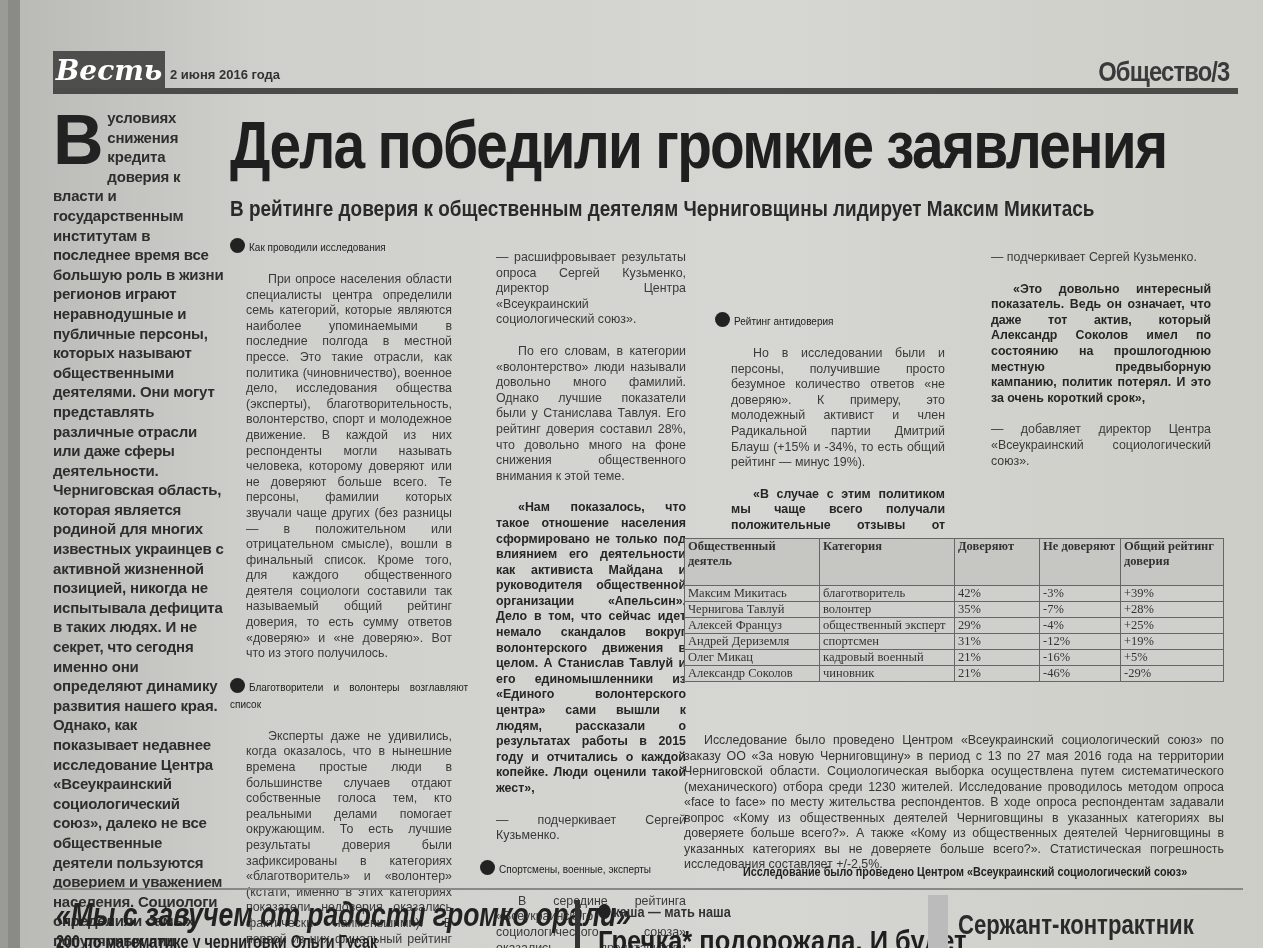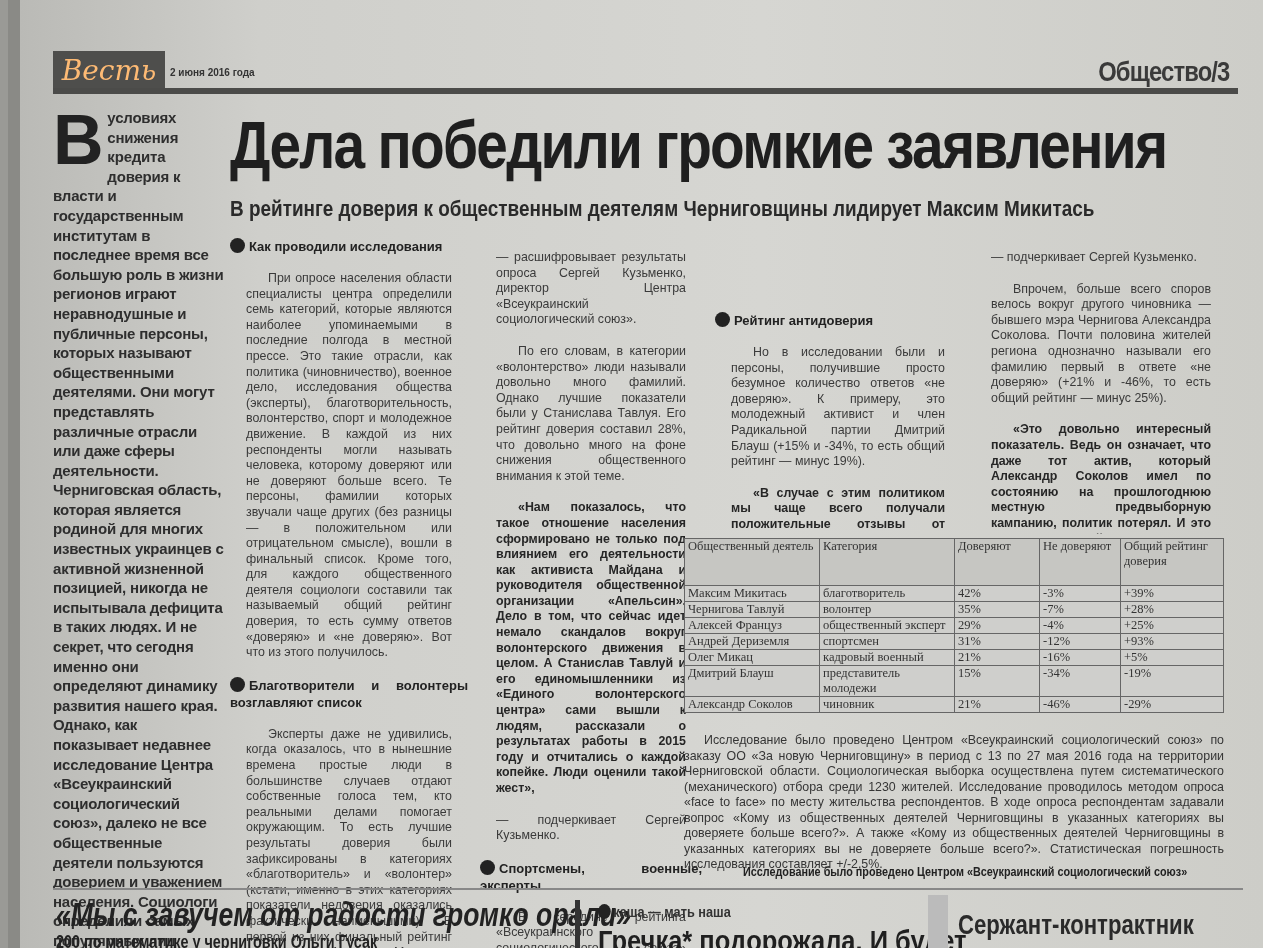--- a/index.html
+++ b/index.html
@@ -1,39 +1,39 @@
 <!DOCTYPE html>
 <html><head>
 <meta charset="utf-8">
 <style>
   html,body{margin:0;padding:0;}
   body{width:1263px;height:948px;overflow:hidden;background:#9a9a96;position:relative;font-family:"Liberation Sans",sans-serif;color:#2b2b2b;}
   .page{position:absolute;left:8px;top:0;width:1255px;height:948px;background:linear-gradient(90deg,#b9b9b5 0%,#cfcfcb 20%,#d6d6d2 60%,#cdcdc8 100%);}
   .edge{position:absolute;left:0;top:0;width:12px;height:948px;background:#8a8a86;}
   
-  .logo{position:absolute;left:45px;top:51px;width:112px;height:40px;background:#4e4e4c;color:#fdba74;font-family:"DejaVu Serif",serif;font-style:italic;font-weight:normal;font-size:28px;line-height:40px;text-align:center;}
-  .date{position:absolute;left:162px;top:67px;font-size:10px;font-weight:bold;color:#333;}
+  .logo{position:absolute;left:45px;top:51px;width:112px;height:40px;background:#4e4e4c;color:#ffffff;font-family:"DejaVu Serif",serif;font-style:italic;font-weight:bold;font-size:28px;line-height:40px;text-align:center;}
+  .date{position:absolute;left:162px;top:67px;font-size:13px;font-weight:bold;color:#333;}
   .rubric{position:absolute;right:34px;top:56px;font-size:28px;font-weight:bold;color:#3a3a3a;letter-spacing:-1px;transform:scaleX(0.85);transform-origin:right;}
   .rule{position:absolute;left:45px;top:88px;width:1185px;height:6px;background:#4b4b49;}
   
   .lead{position:absolute;left:45px;top:108px;width:172px;font-size:15px;line-height:19.6px;font-weight:bold;color:#2e2e2e;letter-spacing:-0.2px;}
   .dropcap{float:left;font-size:70px;line-height:56px;font-weight:bold;margin:4px 4px 0 0;color:#222;}
   
   .headline{position:absolute;left:222px;top:100px;font-size:66px;font-weight:bold;color:#1f1f1f;letter-spacing:-2px;line-height:90px;transform:scaleX(0.86);transform-origin:left;white-space:nowrap;}
   .subhead{position:absolute;left:222px;top:196px;font-size:22px;font-weight:bold;color:#2a2a2a;white-space:nowrap;transform:scaleX(0.86);transform-origin:left;}
   .col{position:absolute;font-size:12.4px;line-height:15.6px;color:#3a3a3a;text-align:justify;}
   .col p{margin:16px;text-indent:22px;}
   .col p.b{font-weight:bold;color:#262626;}
   .col p.ni{text-indent:0;}
-  .sect{font-weight:bold;font-size:13px;color:#222;line-height:17px;margin:4px 0 2px 0;text-indent:0;}
+  .sect{font-weight:normal;font-size:10px;color:#222;line-height:17px;margin:4px 0 2px 0;text-indent:0;}
   .sect .dot{display:inline-block;width:15px;height:15px;border-radius:50%;background:#222;vertical-align:-2px;margin-right:4px;}
   
   .tbl{position:absolute;left:676px;top:538px;width:540px;border-collapse:collapse;font-family:"Liberation Serif",serif;font-size:12.5px;color:#333;background:#cfcfcc;}
   .tbl th,.tbl td{border:1px solid #666;padding:0 3px;vertical-align:top;text-align:left;line-height:15px;}
-  .tbl th{font-weight:normal;height:46px;background:#c6c6c2;}
+  .tbl th{font-weight:bold;height:46px;background:#c6c6c2;}
   .footnote{position:absolute;left:676px;top:733px;width:540px;font-size:12.4px;line-height:15.5px;color:#353535;text-align:justify;}
   .footnote p{margin:0;text-indent:20px;}
   .credit{position:absolute;left:735px;top:865px;font-size:12px;font-weight:bold;color:#222;white-space:nowrap;transform:scaleX(0.9);transform-origin:left;}
   .hr-bottom{position:absolute;left:45px;top:888px;width:1190px;height:2px;background:#888;}
   
   .t1{position:absolute;left:48px;top:895px;font-size:34px;font-weight:bold;font-style:italic;color:#222;white-space:nowrap;transform:scaleX(0.78);transform-origin:left;}
   .t1sub{position:absolute;left:48px;top:932px;font-size:18px;font-weight:bold;color:#222;white-space:nowrap;transform:scaleX(0.8);transform-origin:left;}
   .vbar{position:absolute;left:567px;top:900px;width:5px;height:48px;background:#333;}
   .kicker{position:absolute;left:590px;top:903px;font-size:15px;font-weight:bold;color:#333;white-space:nowrap;transform:scaleX(0.85);transform-origin:left;}
   .kicker .dot{display:inline-block;width:15px;height:15px;border-radius:50%;background:#222;vertical-align:-2px;margin-right:3px;}
@@ -78,21 +78,20 @@
   </div>
 
   <div class="col" style="left:707px;top:234px;width:246px;height:300px;overflow:hidden;">
     <div class="sect" style="margin-top:78px"><span class="dot"></span><span>Рейтинг антидоверия</span></div>
     <p>Но в исследовании были и персоны, получившие просто безумное количество ответов «не доверяю». К примеру, это молодежный активист и член Радикальной партии Дмитрий Блауш (+15% и -34%, то есть общий рейтинг — минус 19%).</p>
     <p class="b">«В случае с этим политиком мы чаще всего получали положительные отзывы от представителей молодежи. Причем в основном — именно в Чернигове, а не в области. Однако это не помогло «перевесить» количество проголосовавших «против» Дмитрия Блауша из-за событий в облраде и недавнего скандала, который раздули журналисты»,</p>
   </div>
 
   <div class="col" style="left:967px;top:234px;width:252px;height:300px;overflow:hidden;">
     <p class="ni"> — подчеркивает Сергей Кузьменко.</p>
-    <p>Впрочем, больше всего споров велось вокруг другого чиновника — бывшего мэра Чернигова Александра Соколова. Почти половина жителей региона однозначно называли его фамилию первый в ответе «не доверяю» (+21% и -46%, то есть общий рейтинг — минус 25%).</p>
     <p class="b">«Это довольно интересный показатель. Ведь он означает, что даже тот актив, который Александр Соколов имел по состоянию на прошлогоднюю местную предвыборную кампанию, политик потерял. И это за очень короткий срок»,</p>
     <p class="ni"> — добавляет директор Центра «Всеукраинский социологический союз».</p>
   </div>
 
   <table class="tbl">
     <thead>
       <tr>
         <th style="width:128px">Общественный деятель</th>
         <th style="width:128px">Категория</th>
         <th style="width:78px">Доверяют</th>
@@ -120,35 +119,28 @@
           <td>общественный эксперт</td>
           <td>29%</td>
           <td>-4%</td>
           <td>+25%</td>
         </tr>
       <tr>
           <td>Андрей Дериземля</td>
           <td>спортсмен</td>
           <td>31%</td>
           <td>-12%</td>
-          <td>+93%</td>
+          <td>+19%</td>
         </tr>
       <tr>
           <td>Олег Микац</td>
           <td>кадровый военный</td>
           <td>21%</td>
           <td>-16%</td>
           <td>+5%</td>
-        </tr>
-      <tr>
-          <td>Дмитрий Блауш</td>
-          <td>представитель молодежи</td>
-          <td>15%</td>
-          <td>-34%</td>
-          <td>-19%</td>
         </tr>
       <tr>
           <td>Александр Соколов</td>
           <td>чиновник</td>
           <td>21%</td>
           <td>-46%</td>
           <td>-29%</td>
         </tr>
     </tbody>
   </table>

